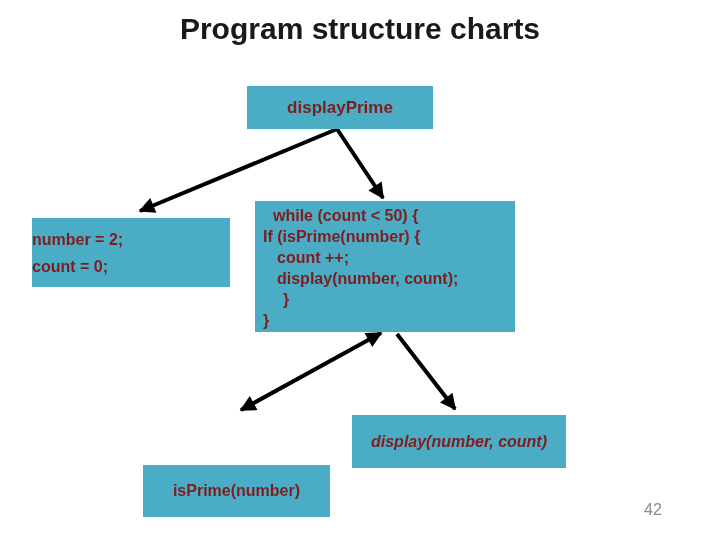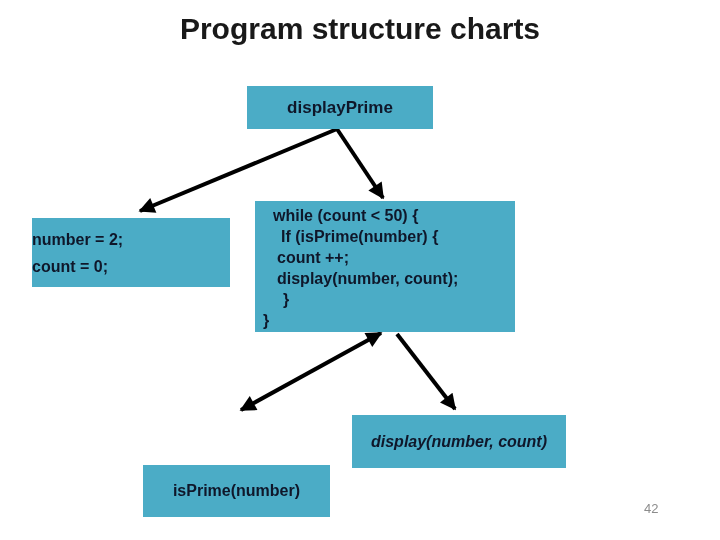--- a/index.html
+++ b/index.html
@@ -17,61 +17,61 @@
     left: 0;
     width: 100%;
     text-align: center;
     font-size: 30px;
     font-weight: 600;
     color: #191919;
   }
   .box {
     position: absolute;
     background: #4bacc6;
-    color: #0f172a;
+    color: #7f1d1d;
     font-weight: 600;
     box-sizing: border-box;
   }
   .box-display-prime {
     left: 247px; top: 86px; width: 186px; height: 43px;
     display: flex; align-items: center; justify-content: center;
     font-size: 17px;
   }
   .box-init {
     left: 32px; top: 218px; width: 198px; height: 69px;
     display: flex; flex-direction: column; justify-content: center;
     padding-left: 0;
     font-size: 16px; line-height: 27px;
   }
   .box-while {
     left: 255px; top: 201px; width: 260px; height: 131px;
     font-size: 16px; line-height: 21px;
     padding-top: 4px;
   }
   .box-while .ln { padding-left: 18px; white-space: pre; }
-  .box-while .ln.i1 { padding-left: 26px; }
+  .box-while .ln.i1 { padding-left: 8px; }
   .box-while .ln.i2 { padding-left: 22px; }
   .box-while .ln.i3 { padding-left: 28px; }
   .box-while .ln.i4 { padding-left: 8px; }
   .box-isprime {
     left: 143px; top: 417px; width: 187px; height: 52px;
     display: flex; align-items: center; justify-content: center;
     font-size: 16px;
     margin-top: 48px;
   }
   .box-display-call {
     left: 352px; top: 415px; width: 214px; height: 53px;
     display: flex; align-items: center; justify-content: center;
     font-size: 16px;
     font-style: italic;
   }
   .page-number {
     position: absolute;
     left: 644px; top: 501px;
-    font-size: 13px;
+    font-size: 16px;
     color: #8c8c8c;
   }
   svg.arrows {
     position: absolute;
     left: 0; top: 0;
     pointer-events: none;
   }
 </style>
 </head>
 <body>

